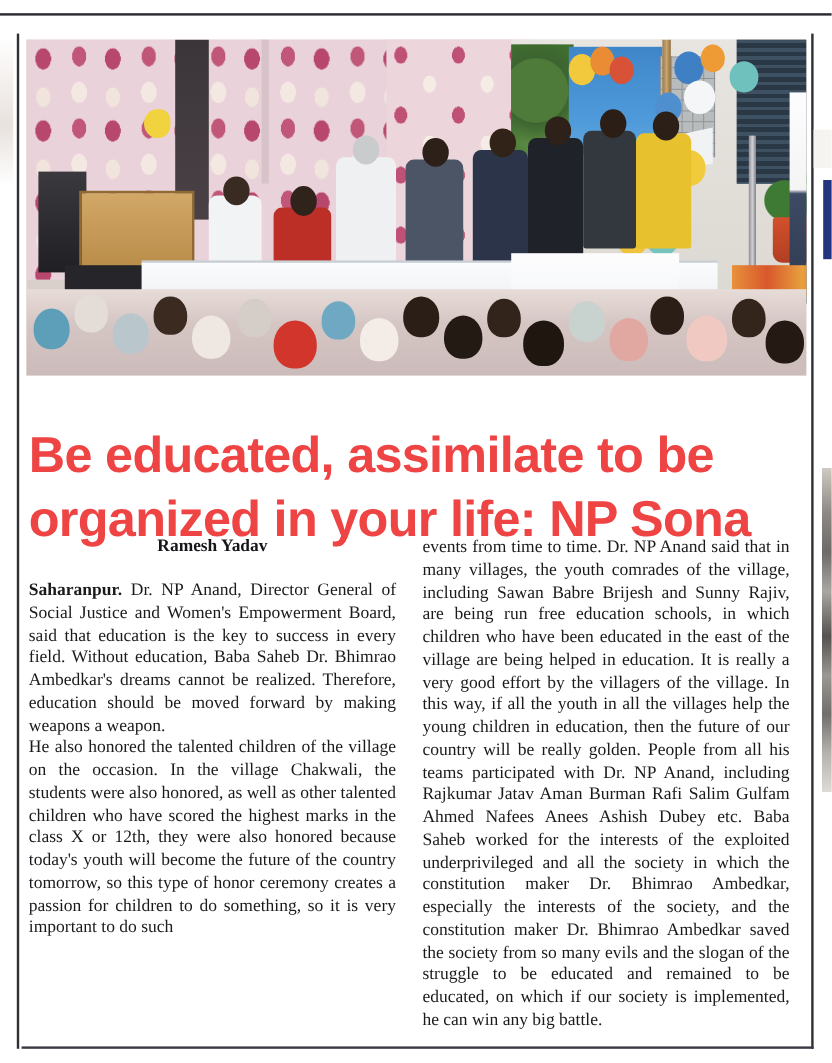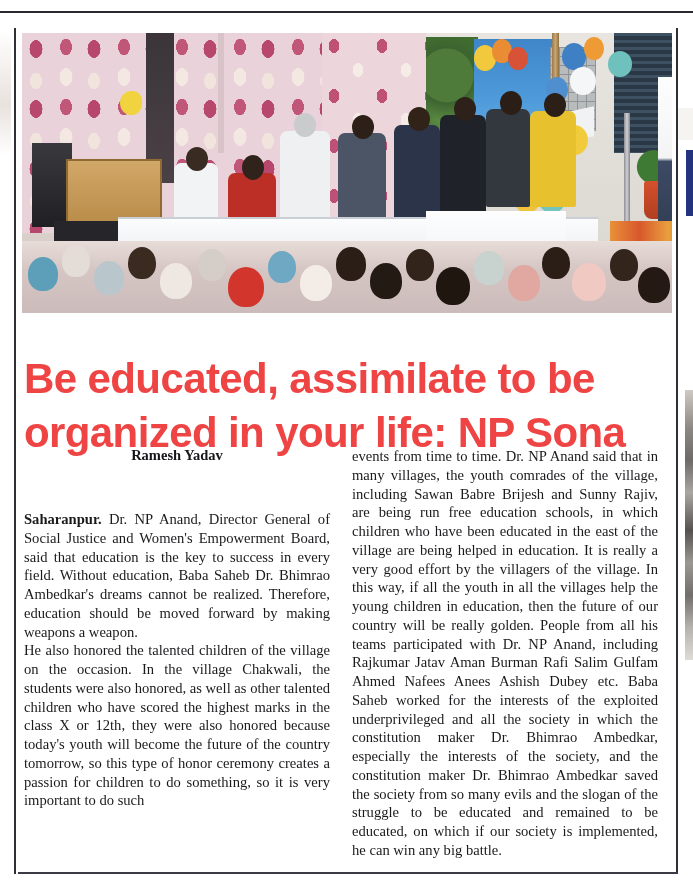--- a/index.html
+++ b/index.html
@@ -248,21 +248,21 @@
     left: 24px; top: 446px;
     width: 306px;
     text-align: center;
     font-weight: 700;
     font-size: 14.5px;
     line-height: 1.28;
     color: #16161a;
   }
   .col {
     position: absolute;
-    top: 510px;
+    top: 483px;
     width: 306px;
     font-size: 14.6px;
     line-height: 1.285;
     color: #1a1a1d;
     text-align: justify;
     text-justify: inter-word;
     hyphens: manual;
   }
   .col p { margin: 0; }
   .col-left  { left: 24px; }

